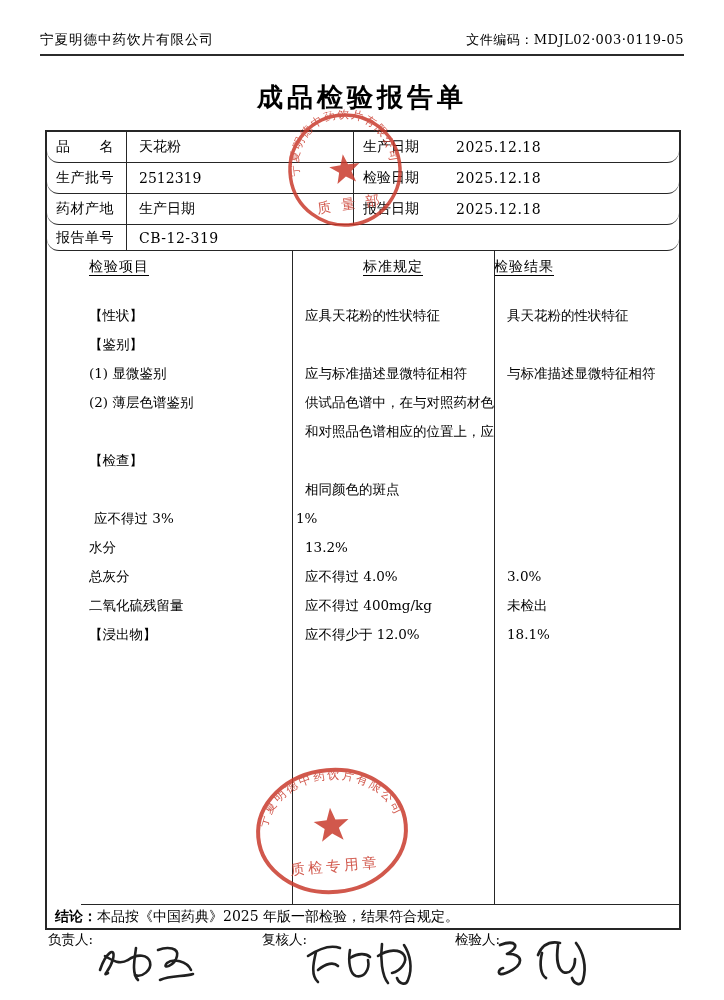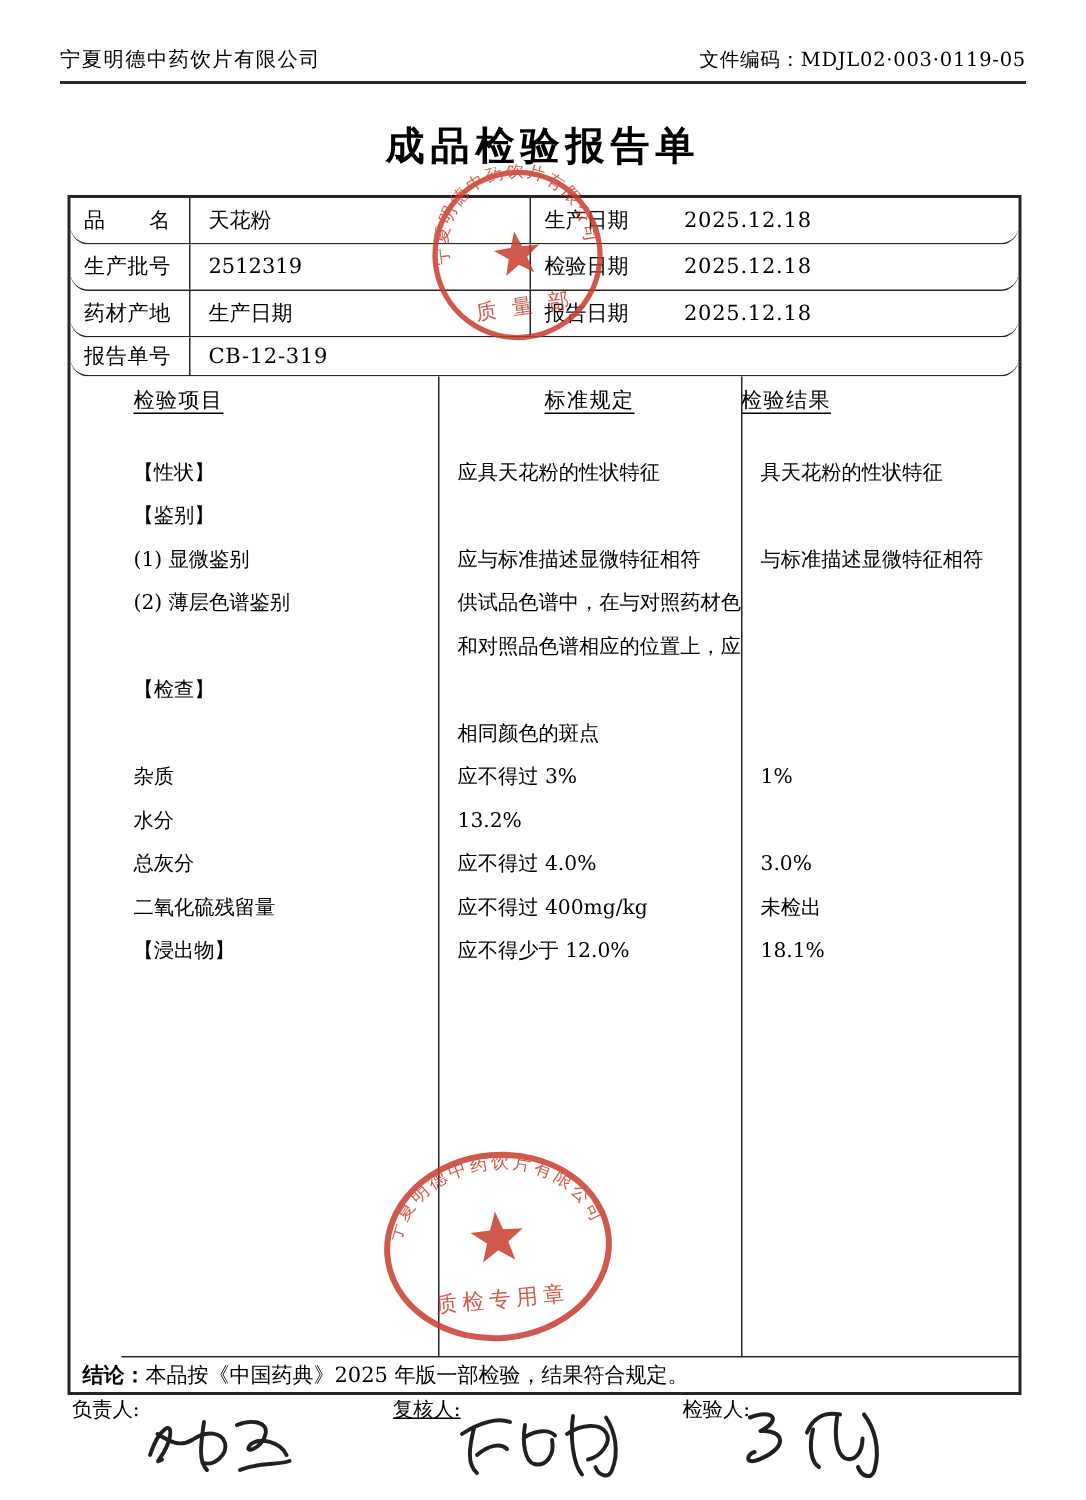--- a/index.html
+++ b/index.html
@@ -40,21 +40,21 @@
   .m-head span { text-decoration:underline; text-underline-offset:4px; letter-spacing:1px; }
   .m-row { display:flex; height:29px; line-height:29px; white-space:nowrap; }
   .m-row .c1 { width:211px; padding-left:8px; overflow:hidden; }
   .m-row .c2 { width:202px; padding-left:13px; overflow:hidden; }
   .m-row .c3 { flex:1; padding-left:13px; overflow:hidden; }
   
   .conclusion { display:flex; align-items:center; height:24px; padding-left:8px; font-size:14px; }
   .conclusion .c-label { font-weight:bold; }
   
   .sig-label { position:absolute; top:931px; font-size:13.5px; }
-  .sig-label.s1 { left:48px; } .sig-label.s2 { left:262px;text-decoration:underline; } .sig-label.s3 { left:455px; }
+  .sig-label.s1 { left:48px; } .sig-label.s2 { left:262px; } .sig-label.s3 { left:455px; }
   .sig-svg { position:absolute; }
   
   .stamp { position:absolute; opacity:.84; pointer-events:none; }
   .stamp-top { left:285px; top:110px; transform:rotate(-8deg); }
   .stamp-bottom { left:252px; top:764px; transform:rotate(-5deg); }
 </style>
 </head>
 <body>
 
 <div class="page">
@@ -132,21 +132,20 @@
         <div class="c1">【检查】</div>
         <div class="c2"></div>
         <div class="c3"></div>
       </div>
       <div class="m-row">
         <div class="c1"></div>
         <div class="c2">相同颜色的斑点</div>
         <div class="c3"></div>
       </div>
       <div class="m-row">
-        <div class="c1">杂质</div>
         <div class="c2">应不得过 3%</div>
         <div class="c3">1%</div>
       </div>
       <div class="m-row">
         <div class="c1">水分</div>
         <div class="c3">13.2%</div>
       </div>
       <div class="m-row">
         <div class="c1">总灰分</div>
         <div class="c2">应不得过 4.0%</div>

